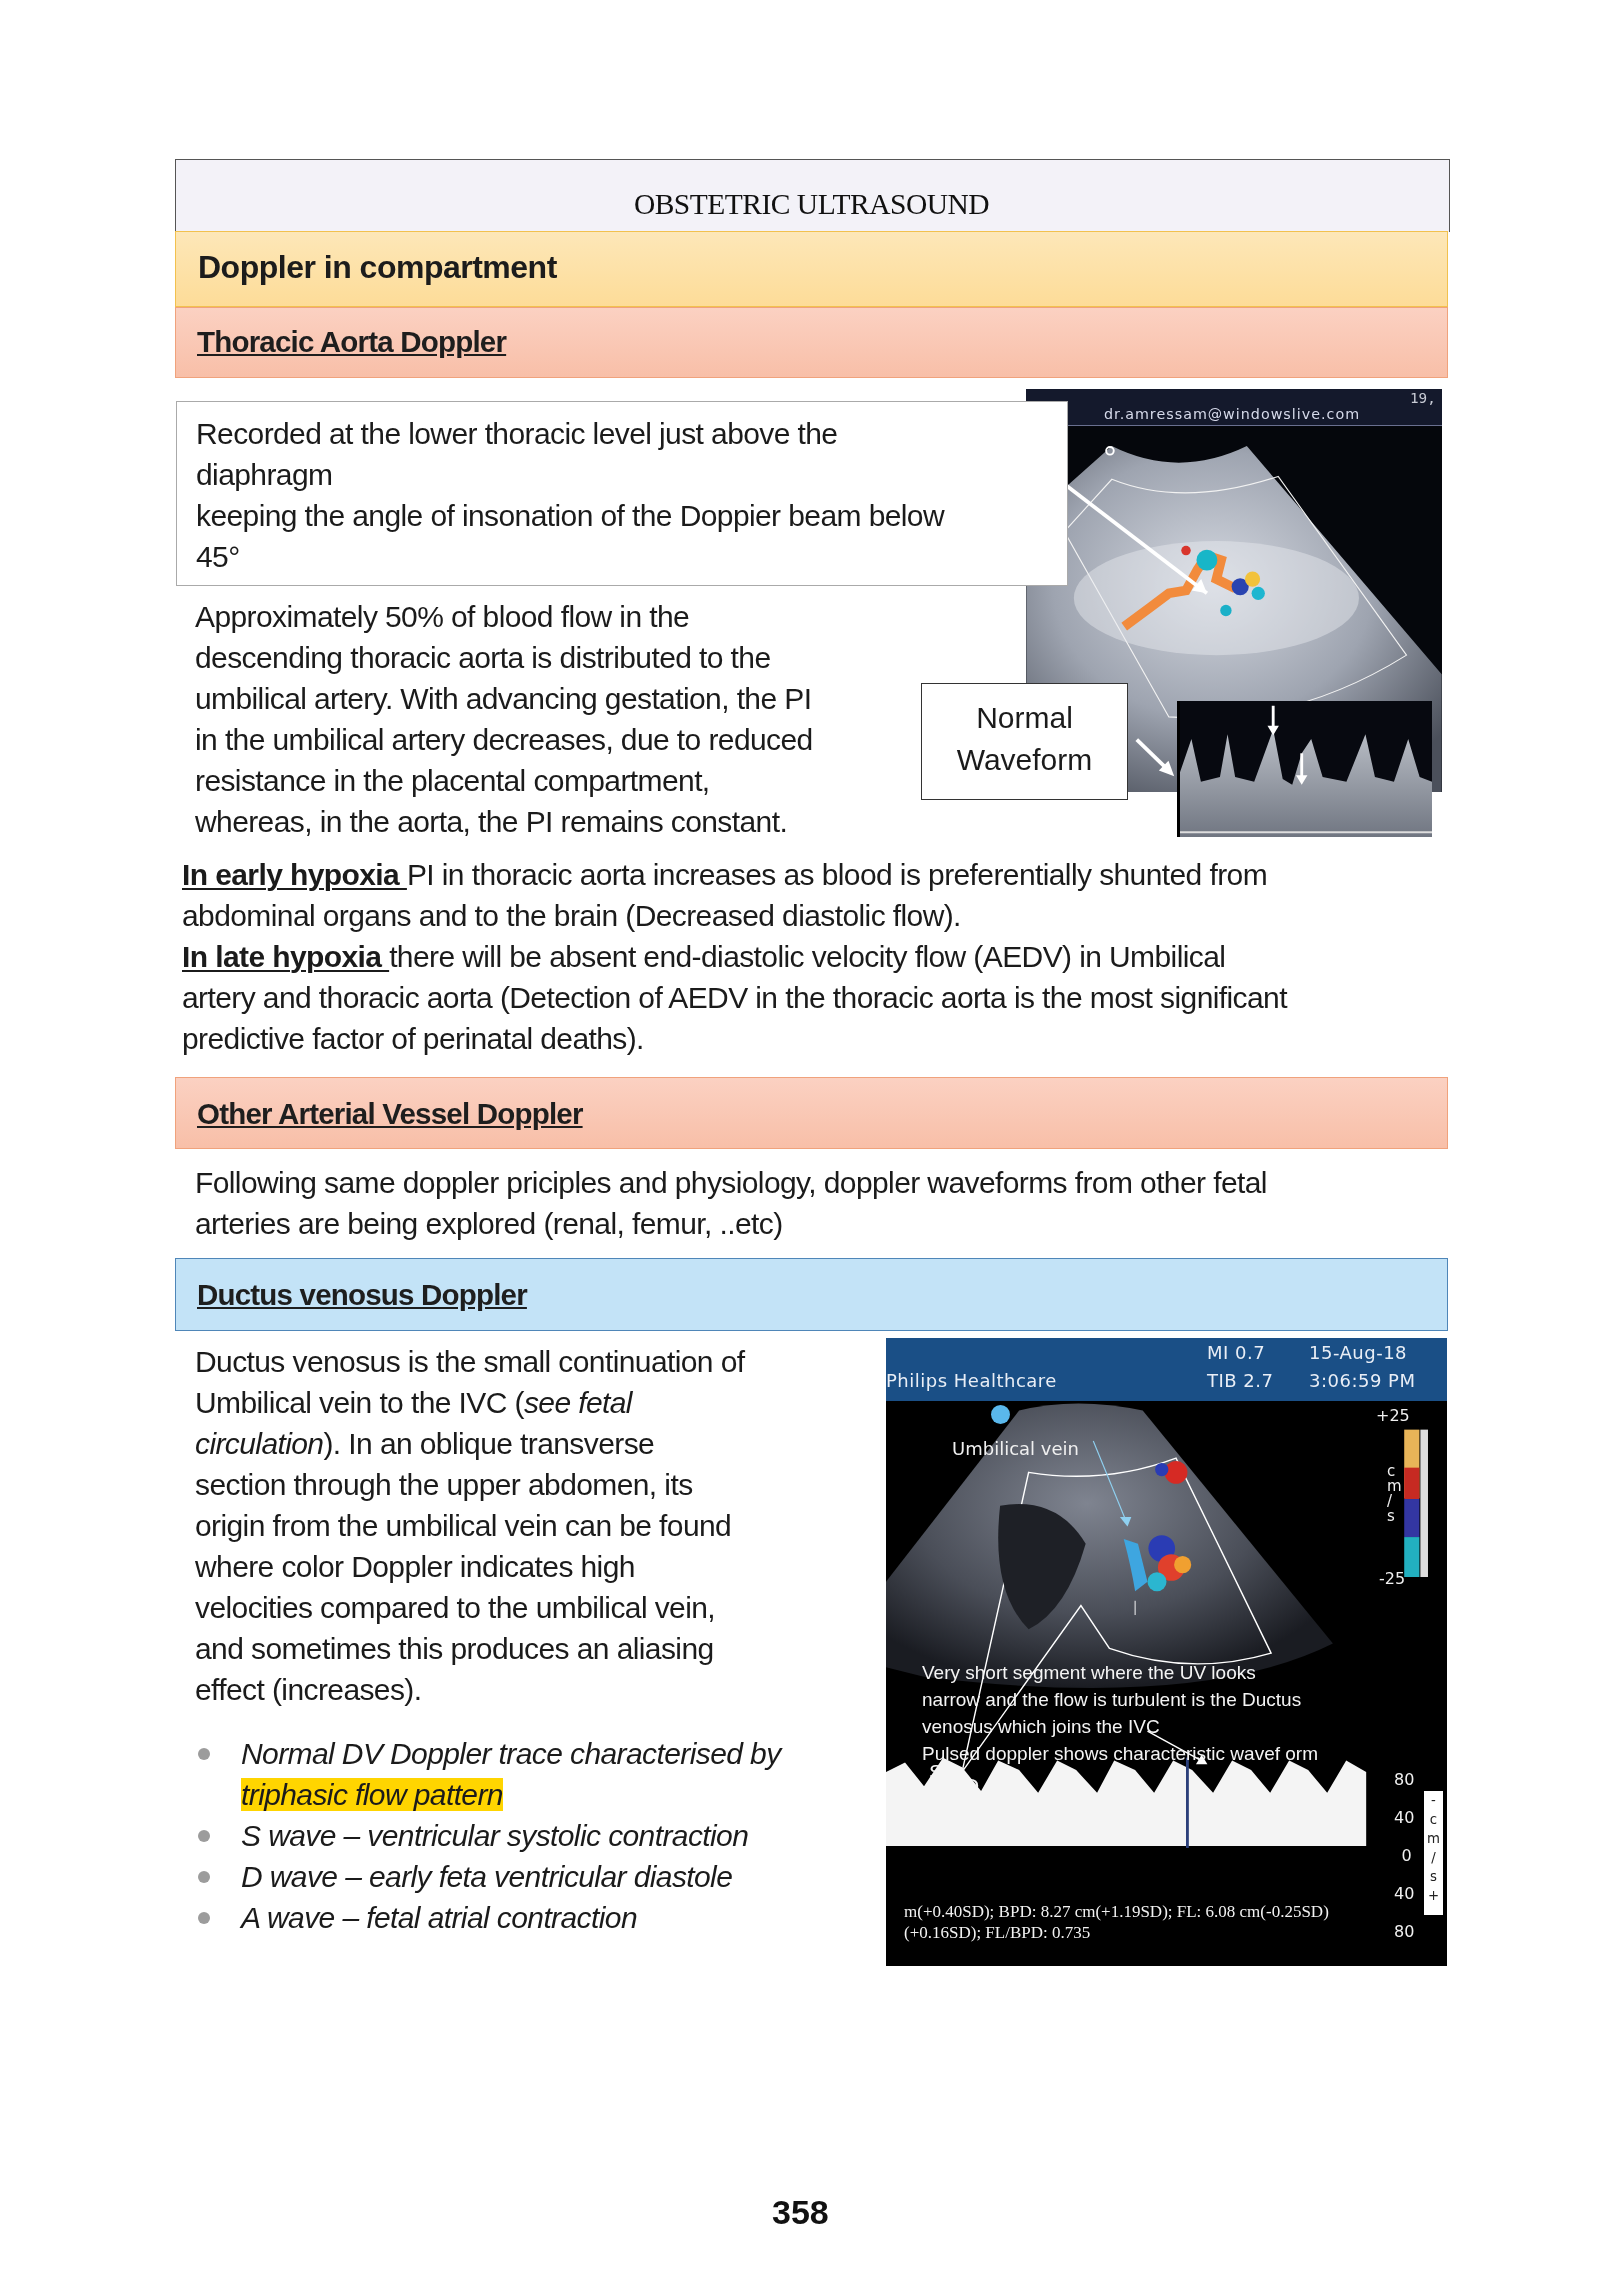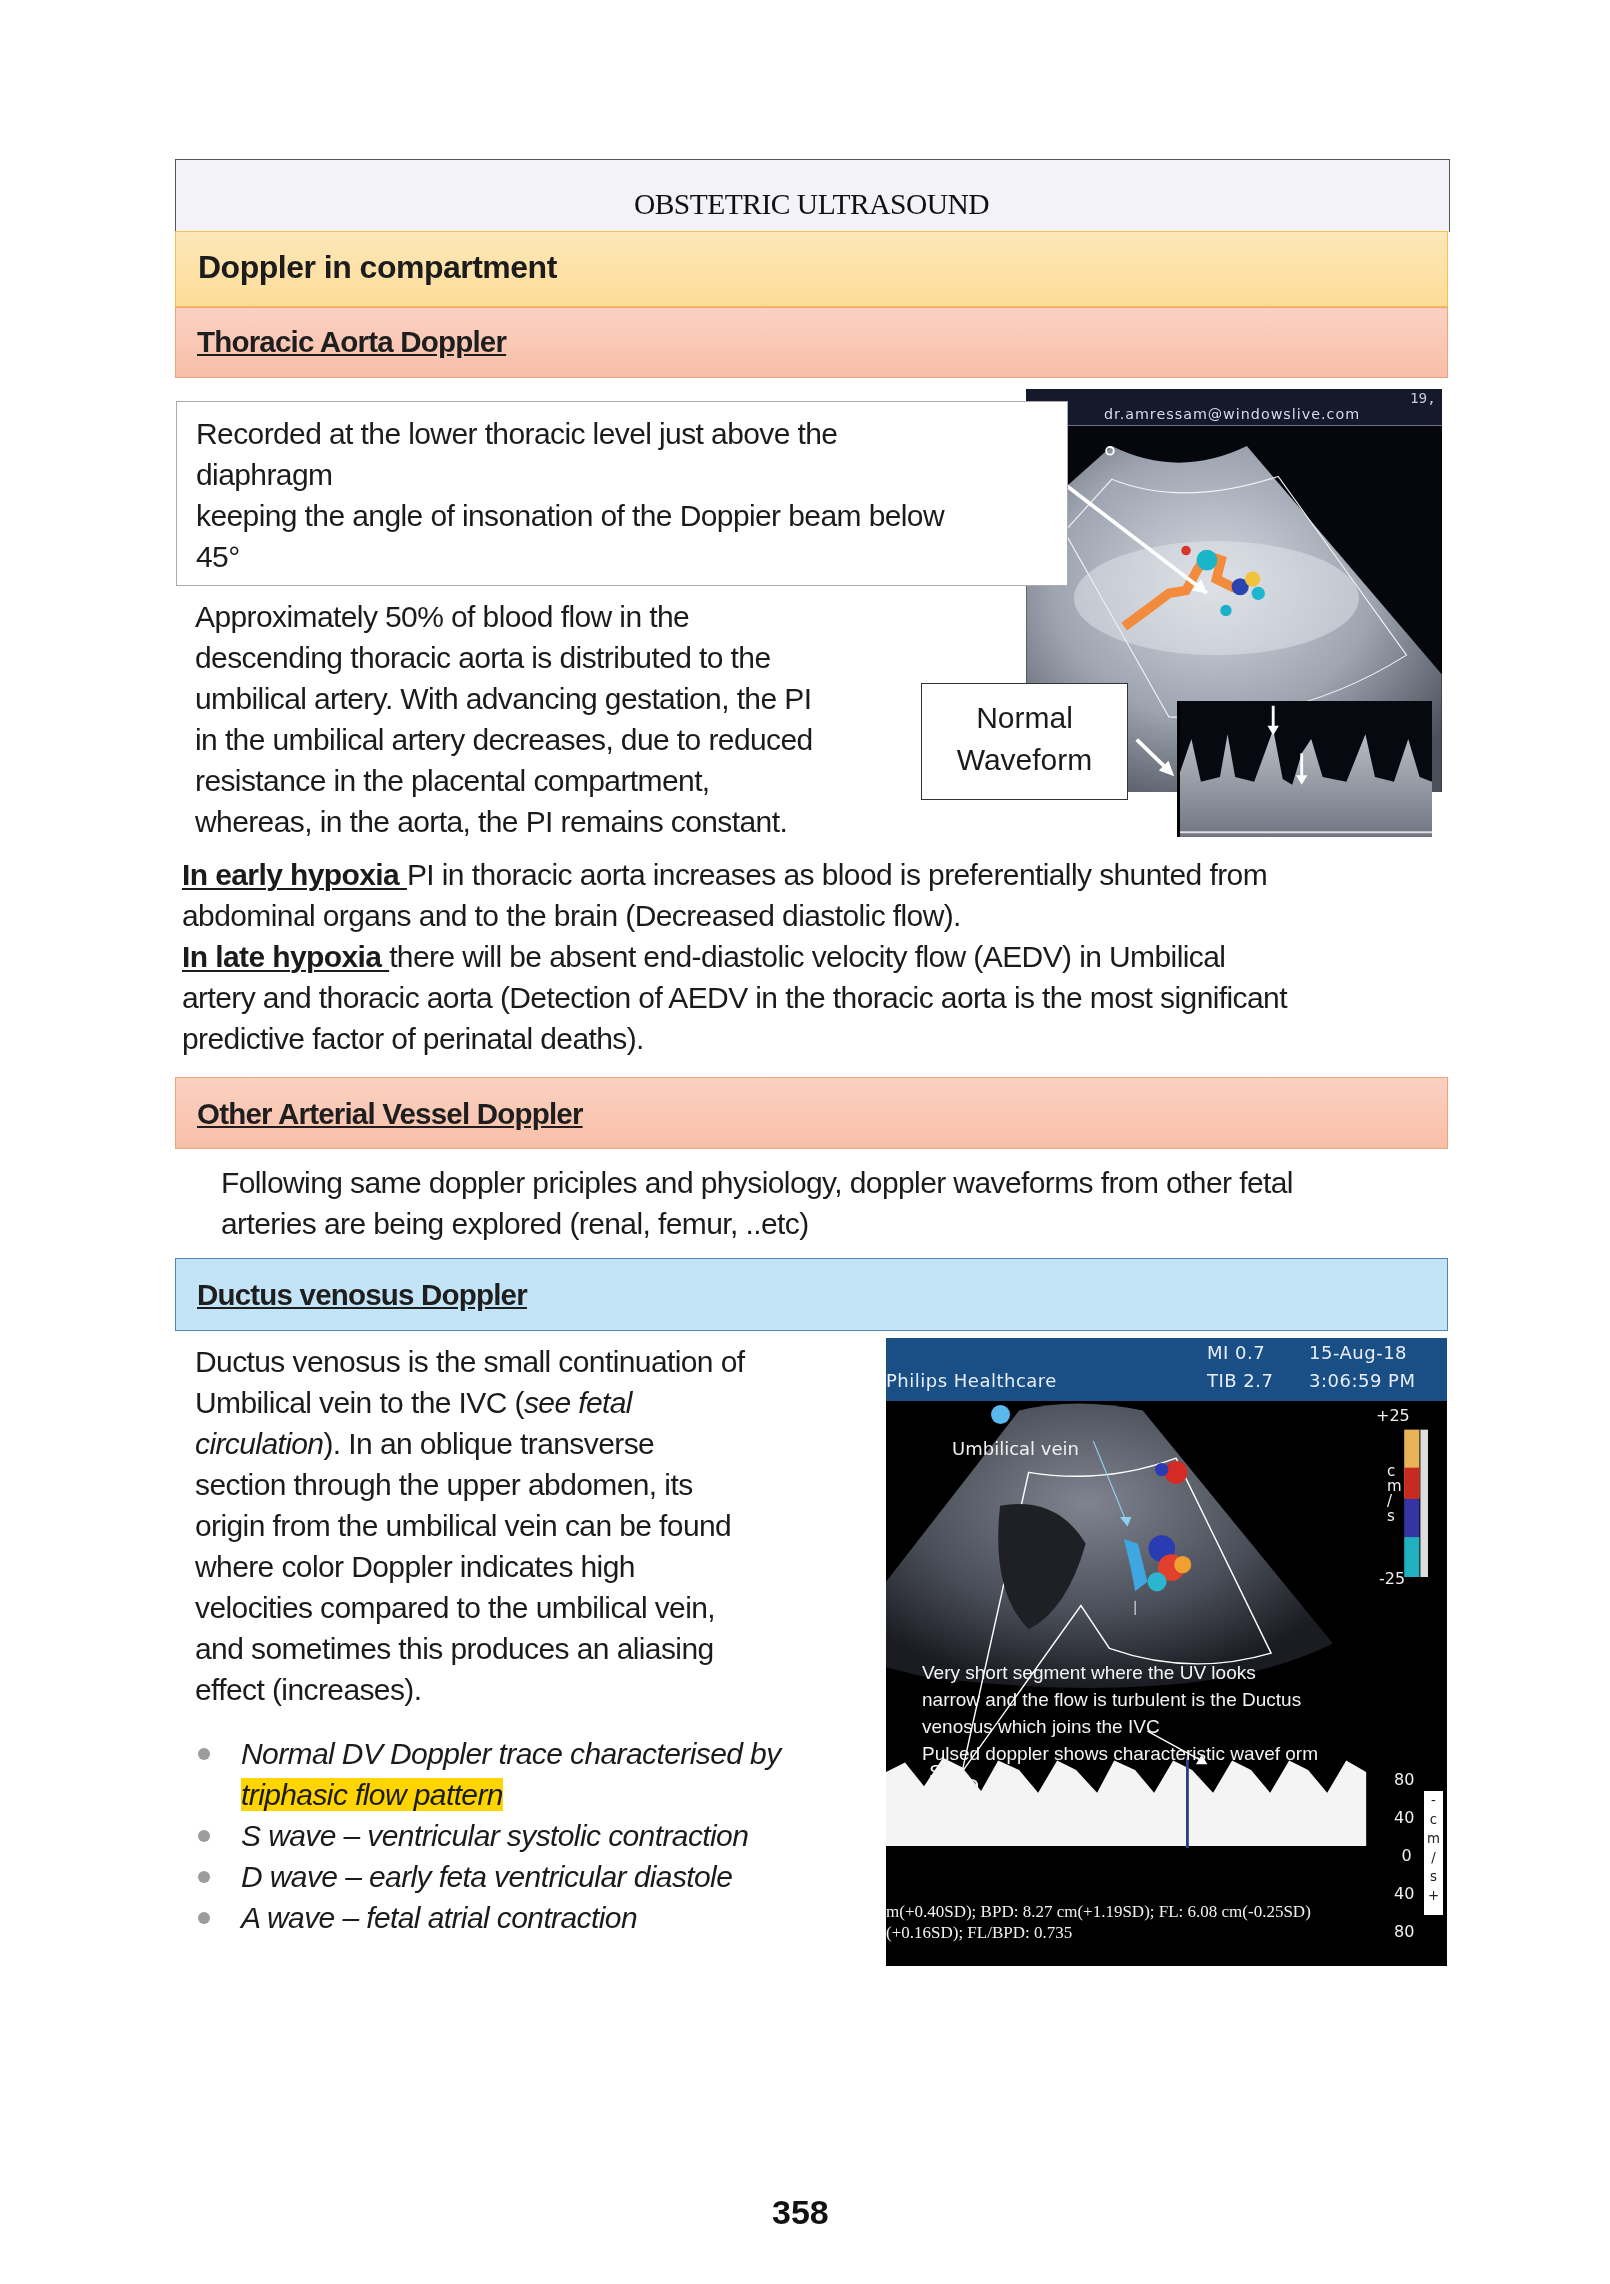--- a/index.html
+++ b/index.html
@@ -136,21 +136,21 @@
   <div><u><b>In early hypoxia </b></u><span>PI in thoracic aorta increases as blood is preferentially shunted from</span></div>
   <div>abdominal organs and to the brain (Decreased diastolic flow).</div>
   <div><u><b>In late hypoxia </b></u><span>there will be absent end-diastolic velocity flow (AEDV) in Umbilical</span></div>
   <div>artery and thoracic aorta (Detection of AEDV in the thoracic aorta is the most significant</div>
   <div>predictive factor of perinatal deaths).</div>
 </div>
 
 <div class="abs band-salmon" style="left:175px;top:1077px;width:1273px;height:72px;">
   <div class="abs sec-title" style="left:21px;top:19px;">Other Arterial Vessel Doppler</div>
 </div>
-<div class="abs body-text" style="left:195px;top:1162px;margin-left:26px;">
+<div class="abs body-text" style="left:195px;top:1162px;">
   <div>Following same doppler priciples and physiology, doppler waveforms from other fetal</div>
   <div>arteries are being explored (renal, femur, ..etc)</div>
 </div>
 
 <div class="abs band-blue" style="left:175px;top:1258px;width:1273px;height:73px;">
   <div class="abs sec-title" style="left:21px;top:19px;">Ductus venosus Doppler</div>
 </div>
 
 <div class="abs body-text" style="left:195px;top:1341px;">
   <div>Ductus venosus is the small continuation of</div>
@@ -258,20 +258,20 @@
   </div>
   <div class="abs" style="left:538px;top:453px;width:19px;height:124px;background:#fff;color:#222;font-family:'DejaVu Sans',sans-serif;font-size:13.3px;line-height:19px;text-align:center;">
     <div>-</div>
     <div>c</div>
     <div>m</div>
     <div>/</div>
     <div>s</div>
     <div>+</div>
   </div>
 
-  <div class="abs" style="left:0;top:563px;font-family:'Liberation Serif',serif;font-size:17px;color:#f2f2f2;line-height:21px;white-space:nowrap;">
+  <div class="abs" style="left:0;top:563px;font-family:'Liberation Serif',serif;font-size:17px;color:#f2f2f2;line-height:21px;white-space:nowrap;padding-left:18px;">
     <div>m(+0.40SD); BPD: 8.27 cm(+1.19SD); FL: 6.08 cm(-0.25SD)</div>
     <div>(+0.16SD); FL/BPD: 0.735</div>
   </div>
 </div>
 
 <div id="page-number" class="abs">358</div>
 
 
 </body></html>

